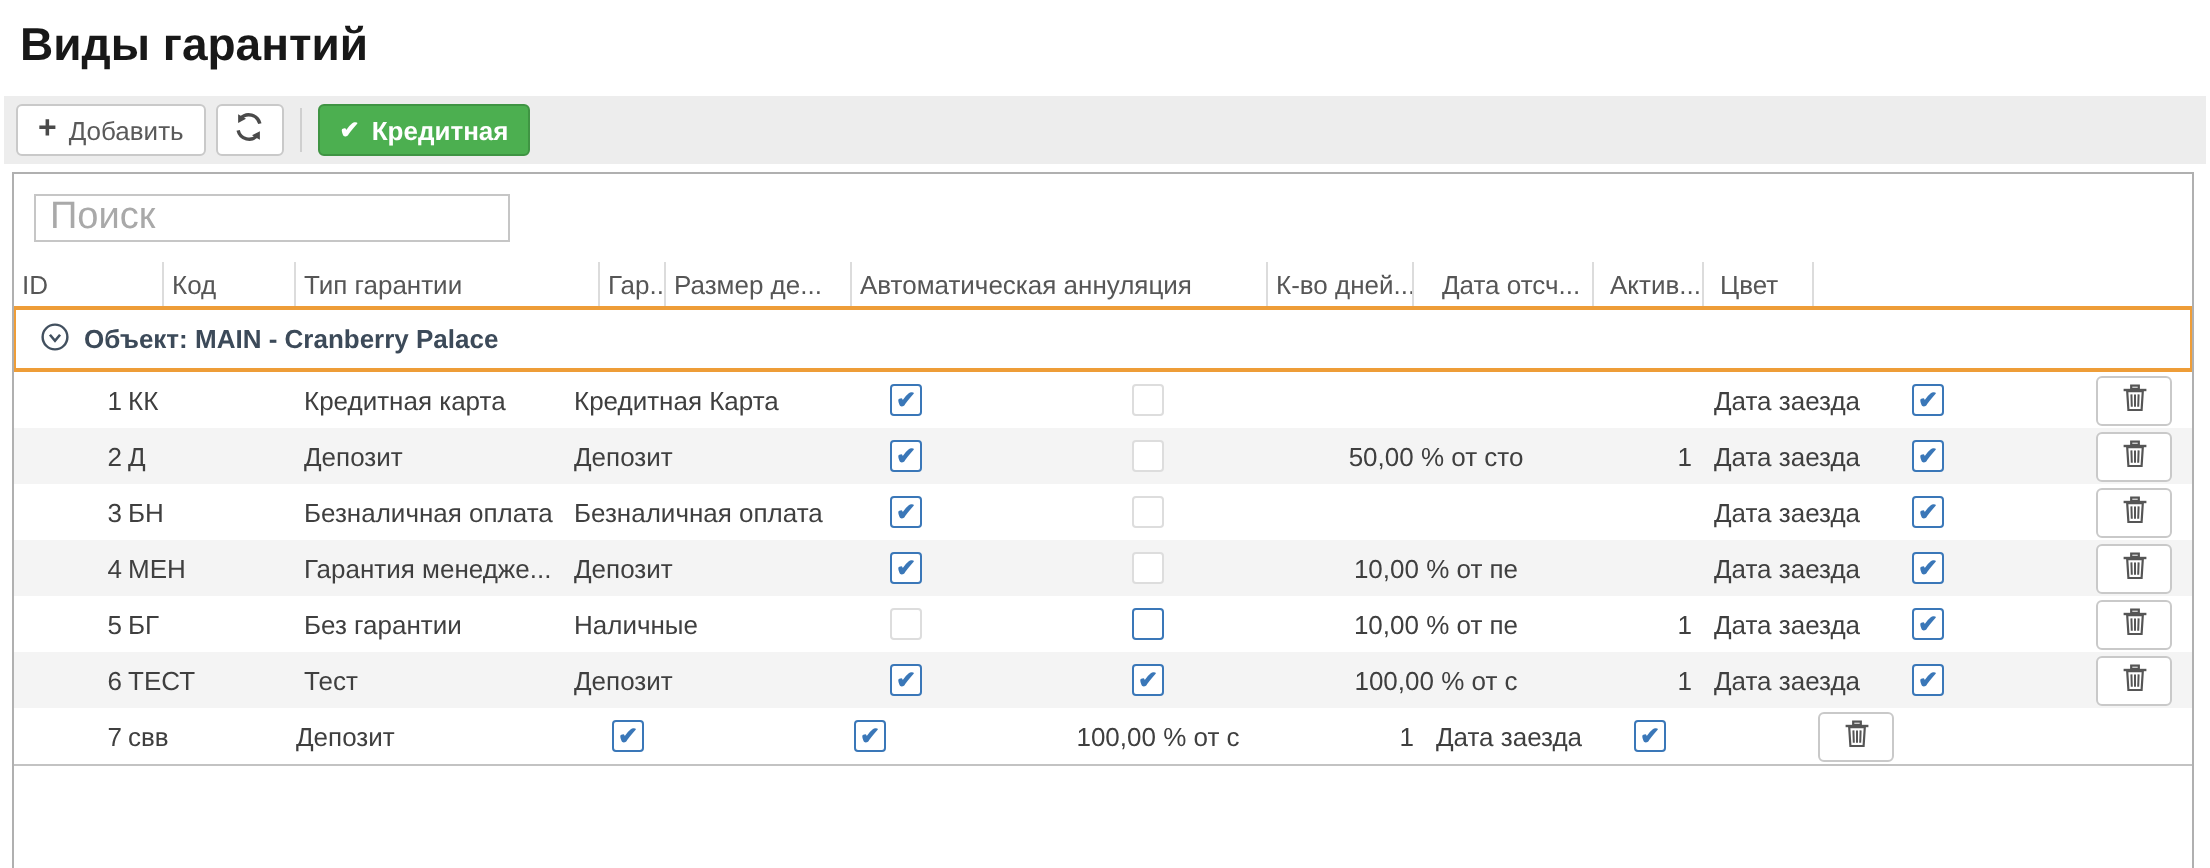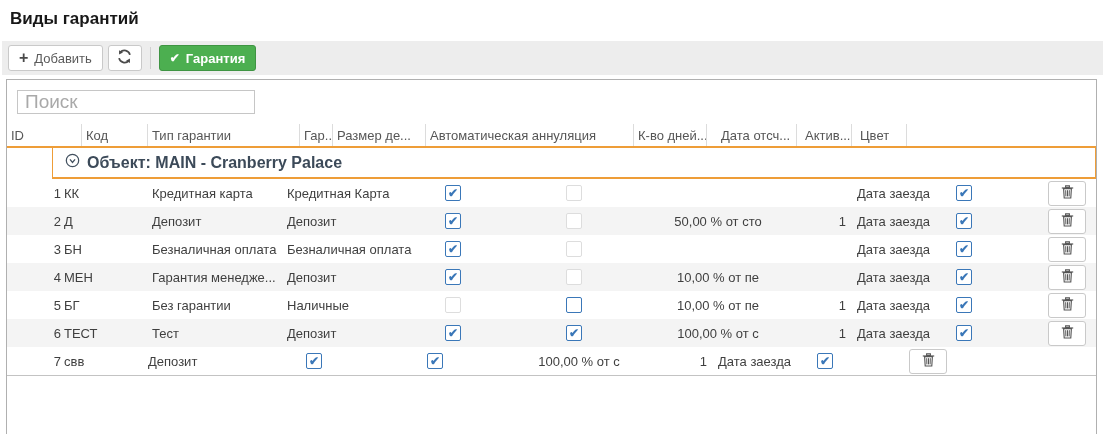--- a/index.html
+++ b/index.html
@@ -1,18 +1,18 @@
 <!DOCTYPE html>
 <html><head>
 <meta charset="utf-8">
 <style>
   * { box-sizing: border-box; margin: 0; padding: 0; }
   html, body { width: 1105px; height: 434px; overflow: hidden; background: #fff;
     font-family: "Liberation Sans", sans-serif; }
-  .page-title { font-size: 17px; font-weight: 700; color: #181818; margin: 9px 0 12px 10px; }
+  .page-title { font-size: 23px; font-weight: 700; color: #181818; margin: 9px 0 12px 10px; }
 
   
   .toolbar { display: flex; align-items: center; gap: 5px; background: #ededed;
     height: 34px; padding: 0 6px; margin: 0 2px; }
   .btn { display: inline-flex; align-items: center; gap: 6px; height: 26px;
     padding: 0 10px; background: #fff; border: 1px solid #c9c9c9; border-radius: 3px;
     font-size: 13px; color: #5a5a5a; cursor: pointer; font-family: inherit; }
   .btn .plus { font-size: 16px; font-weight: 700; color: #4a4a4a; line-height: 1; }
   .btn-icon { width: 34px; padding: 0; justify-content: center; }
   .tb-sep { width: 1px; height: 22px; background: #cfcfcf; margin: 0 3px; }
@@ -35,21 +35,21 @@
   .h0{width:75px;padding-left:4px}.h1{width:66px;padding-left:4px}
   .h2{width:135px;padding-left:4px}.h3{width:152px;padding-left:4px}
   .h4{width:33px;padding-left:4px}.h5{width:208px;padding-left:4px}
   .h6{width:93px;padding-left:4px}.h7{width:73px;padding-left:4px}
   .h8{width:90px;padding-left:14px}.h9{width:55px;padding-left:8px}
   .h10{width:55px;padding-left:8px}.h11{width:54px}
 
   
   .group-row { display: flex; align-items: center; gap: 7px; height: 31px;
     padding-left: 12px; border-left: 1px solid #ee9d38; border-right: 1px solid #ee9d38;
-    border-bottom: 2px solid #ee9d38; font-size: 16px; font-weight: 700; color: #3c4a59; margin-left: 45px; }
+    border-bottom: 2px solid #ee9d38; font-size: 13px; font-weight: 700; color: #3c4a59; }
   .group-row svg { flex: 0 0 auto; }
 
   
   .trow { display: flex; align-items: center; height: 28px; font-size: 13px; color: #3f3f3f; }
   .trow.alt { background: #f4f4f4; }
   .td { overflow: hidden; white-space: nowrap; }
   .center { display: flex; justify-content: center; align-items: center; }
   .d0{width:54px;text-align:right}.d1{width:84px;padding-left:3px}
   .d2{width:139px;padding-left:7px}.d3{width:148px;padding-left:3px}
   .d4{width:42px}.d5{width:200px}
@@ -87,21 +87,21 @@
         <path d="M13.8 6.2 A6 6 0 0 0 3.4 3.6" fill="none" stroke="#4a4a4a" stroke-width="1.8"></path>
         <polygon points="2.2,1.2 2.2,5.8 6.4,3.6" fill="#4a4a4a"></polygon>
         <path d="M2.2 9.8 A6 6 0 0 0 12.6 12.4" fill="none" stroke="#4a4a4a" stroke-width="1.8"></path>
         <polygon points="13.8,14.8 13.8,10.2 9.6,12.4" fill="#4a4a4a"></polygon>
       </svg>
     </span>
   </button>
   <div class="tb-sep"></div>
   <button class="btn btn-green">
     <span class="chk">✔</span>
-    <span>Гарантия</span>
+    <span>Кредитная</span>
   </button>
 </div>
 
 <div class="panel">
   <div class="search-row">
     <input type="text" placeholder="Поиск" style="">
   </div>
 
   <div class="thead">
     <div class="th h0">ID</div>

